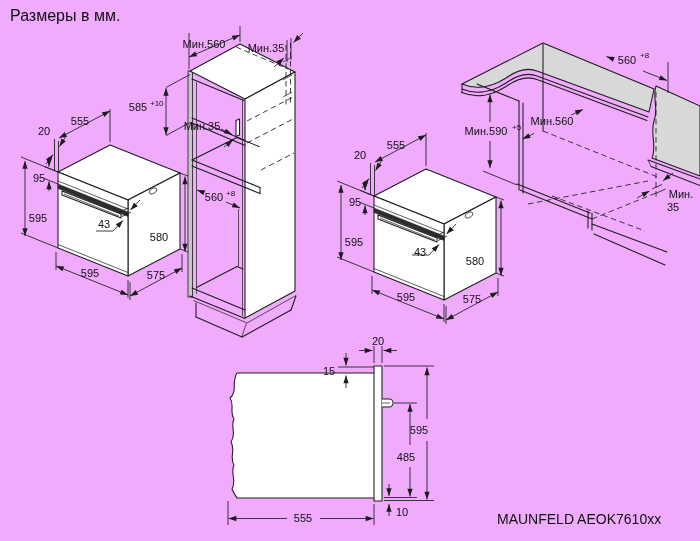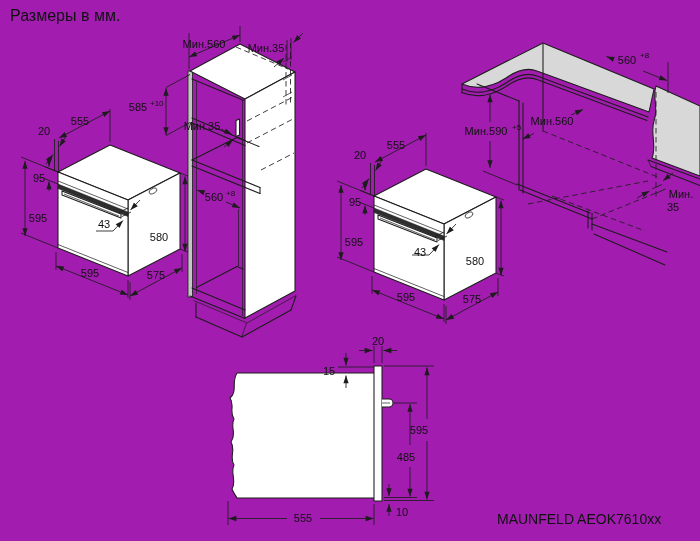--- a/index.html
+++ b/index.html
@@ -1,16 +1,16 @@
 <!DOCTYPE html>
 <html><head>
 <meta charset="utf-8">
 <style>
   html,body{margin:0;padding:0;background:#fff;}
-  .stage{width:700px;height:541px;position:relative;background:#a21caf;overflow:hidden;}
+  .stage{width:700px;height:541px;position:relative;background:#f0abfc;overflow:hidden;}
   svg{display:block;}
   svg text{font-family:"Liberation Sans","DejaVu Sans",sans-serif;fill:#111;}
   .dt{font-size:11px;text-anchor:middle;}
   .ds{font-size:8px;text-anchor:start;}
   .t-title{font-size:16px;text-anchor:start;}
   .t-model{font-size:14px;text-anchor:start;}
   .ln{fill:none;stroke:#1c1c1c;stroke-width:1.05;stroke-linejoin:round;stroke-linecap:round;}
   .thin{fill:none;stroke:#1c1c1c;stroke-width:0.7;}
   .dim{fill:none;stroke:#1c1c1c;stroke-width:0.85;}
   .dash{fill:none;stroke:#1c1c1c;stroke-width:0.85;stroke-dasharray:5.5 3.5;}

